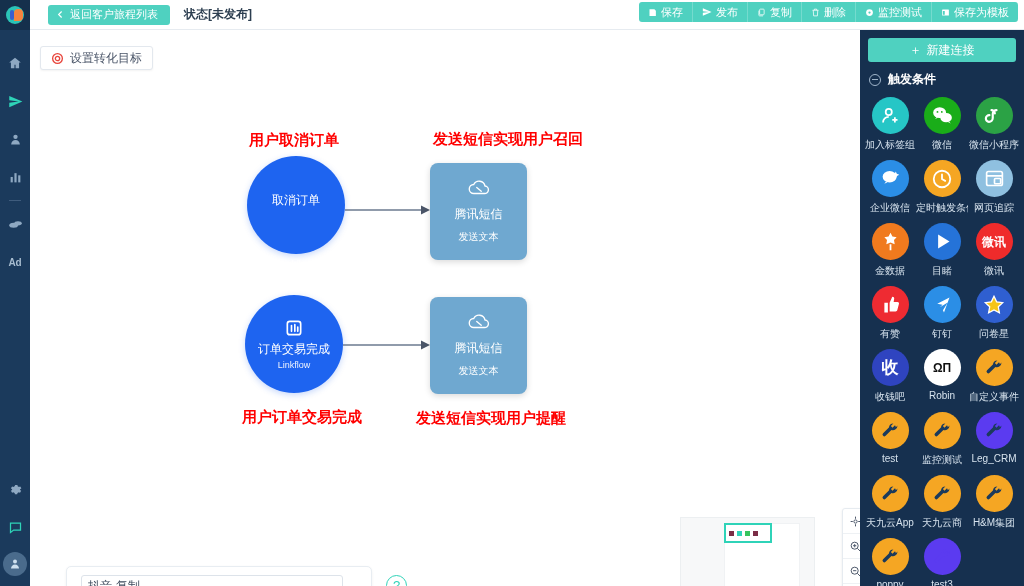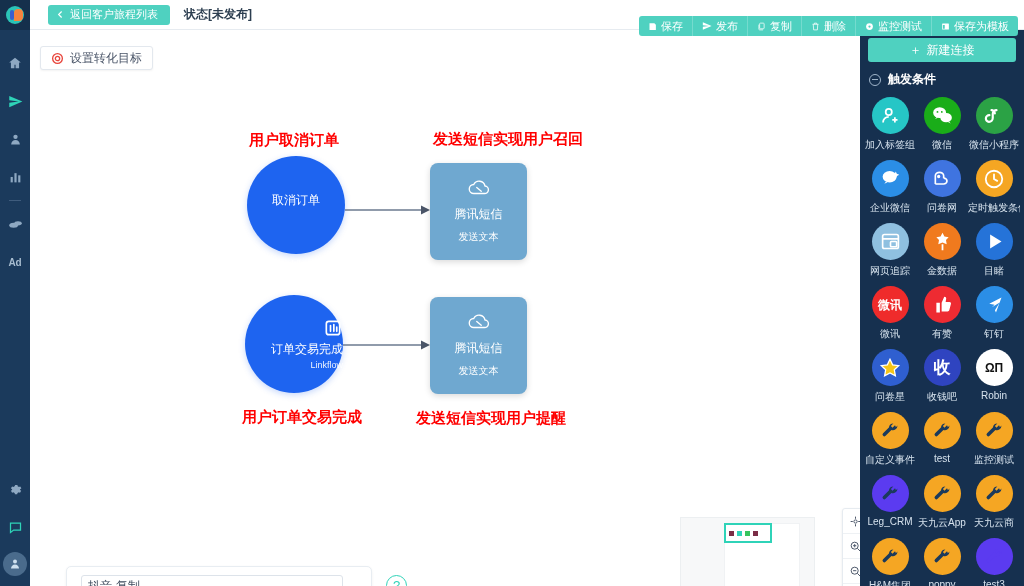--- a/index.html
+++ b/index.html
@@ -64,21 +64,21 @@
   .btn-back {
     margin-left: 18px; height: 20px; padding: 0 12px 0 8px;
     background: #4fd1c0; color: #ffffff; border: none; border-radius: 3px;
     font-size: 11px; display: flex; align-items: center; gap: 5px;
     cursor: pointer;
   }
   .status-text {
     margin-left: 14px; font-size: 12px; font-weight: bold; color: #2c3e50;
   }
   .top-actions {
-    position: absolute; right: 6px; top: 16px; height: 20px;
+    position: absolute; right: 6px; top: 2px; height: 20px;
     background: #4fd1c0; border-radius: 3px;
     display: flex; align-items: center; overflow: hidden;
   }
   .top-action {
     display: flex; align-items: center; gap: 4px;
     padding: 0 9px; height: 20px; color: #ffffff; font-size: 11px;
     cursor: pointer; border-right: 1px solid rgba(255,255,255,.22);
   }
   .top-action:last-child { border-right: none; }
   .top-action svg { display:block; }
@@ -363,21 +363,21 @@
 
     <div class="node-square" style="left:400px; top:133px;">
       <svg width="24" height="18" viewBox="0 0 32 22" fill="none" stroke="#ffffff" stroke-width="1.8">
         <path d="M9 17a6 6 0 010-12 8 8 0 0115 2 5 5 0 01-1 10z"></path>
           <path d="M13 9l6 5" stroke-linecap="round"></path>
       </svg>
       <div class="ns-title">腾讯短信</div>
       <div class="ns-sub">发送文本</div>
     </div>
 
-    <div class="node-circle" style="left:215px; top:265px;align-items:flex-end;">
+    <div class="node-circle" style="left:215px; top:265px;">
       <svg width="20" height="20" viewBox="0 0 24 24" fill="none" stroke="#ffffff" stroke-width="2">
         <rect x="4" y="4" width="16" height="16" rx="3"></rect>
           <path d="M9 9v7M13 8v8M16.5 11v5" stroke-linecap="round"></path>
       </svg>
       <div class="nc-title">订单交易完成</div>
       <div class="nc-sub">Linkflow</div>
     </div>
 
     <svg class="connector" style="left:313px; top:309px;" width="88" height="12">
       <line x1="0" y1="6" x2="78" y2="6" stroke="#6b7a8f" stroke-width="1.3"></line>
@@ -482,30 +482,20 @@
           <div class="tile-icon" style="background: rgb(43, 142, 230); color: rgb(255, 255, 255);">
             <svg width="21" height="21" viewBox="0 0 24 24" fill="#fff">
               <ellipse cx="11" cy="10" rx="8" ry="6.5"></ellipse>
               <path d="M7 15l-2 3 3.5-1.8z"></path>
               <path d="M18 4l1.2 2.6L22 7.8l-2.6 1.3L18 12l-1.2-2.9L14 7.8l2.8-1.2z"></path>
             </svg>
           </div>
           <div class="tile-label">企业微信</div>
         </div>
         <div class="tile">
-          <div class="tile-icon" style="background: rgb(63, 116, 224); color: rgb(255, 255, 255);">
-            <svg width="20" height="20" viewBox="0 0 24 24" fill="none" stroke="#fff" stroke-width="2">
-              <path d="M4 18V8c0-2.5 2.5-4 5-4s5 1.5 5 4v3"></path>
-              <path d="M14 11c2 0 4 1.4 4 3.5S16 18 14 18H4"></path>
-              <circle cx="8" cy="9" r="1" fill="#fff"></circle>
-            </svg>
-          </div>
-          <div class="tile-label">问卷网</div>
-        </div>
-        <div class="tile">
           <div class="tile-icon" style="background: rgb(245, 166, 35); color: rgb(255, 255, 255);">
             <svg width="22" height="22" viewBox="0 0 24 24" fill="none" stroke="#fff" stroke-width="2">
               <circle cx="12" cy="12" r="9"></circle>
               <path d="M12 7v5l3.5 2" stroke-linecap="round"></path>
             </svg>
           </div>
           <div class="tile-label">定时触发条件</div>
         </div>
         <div class="tile">
           <div class="tile-icon" style="background: rgb(143, 192, 224); color: rgb(255, 255, 255);">

